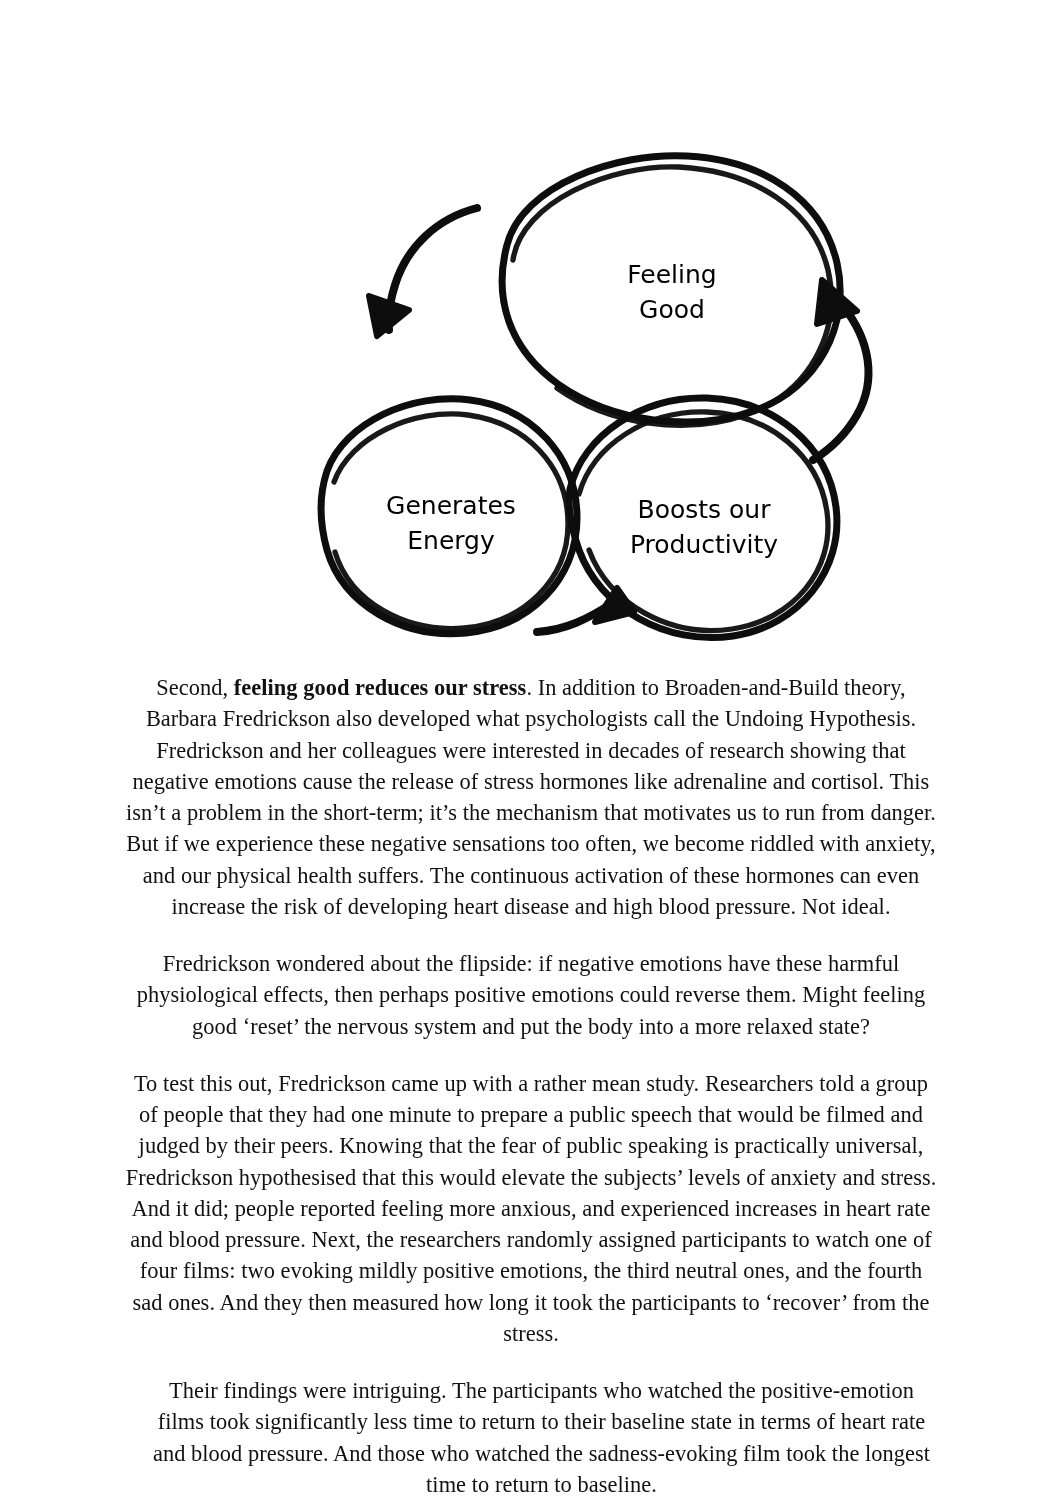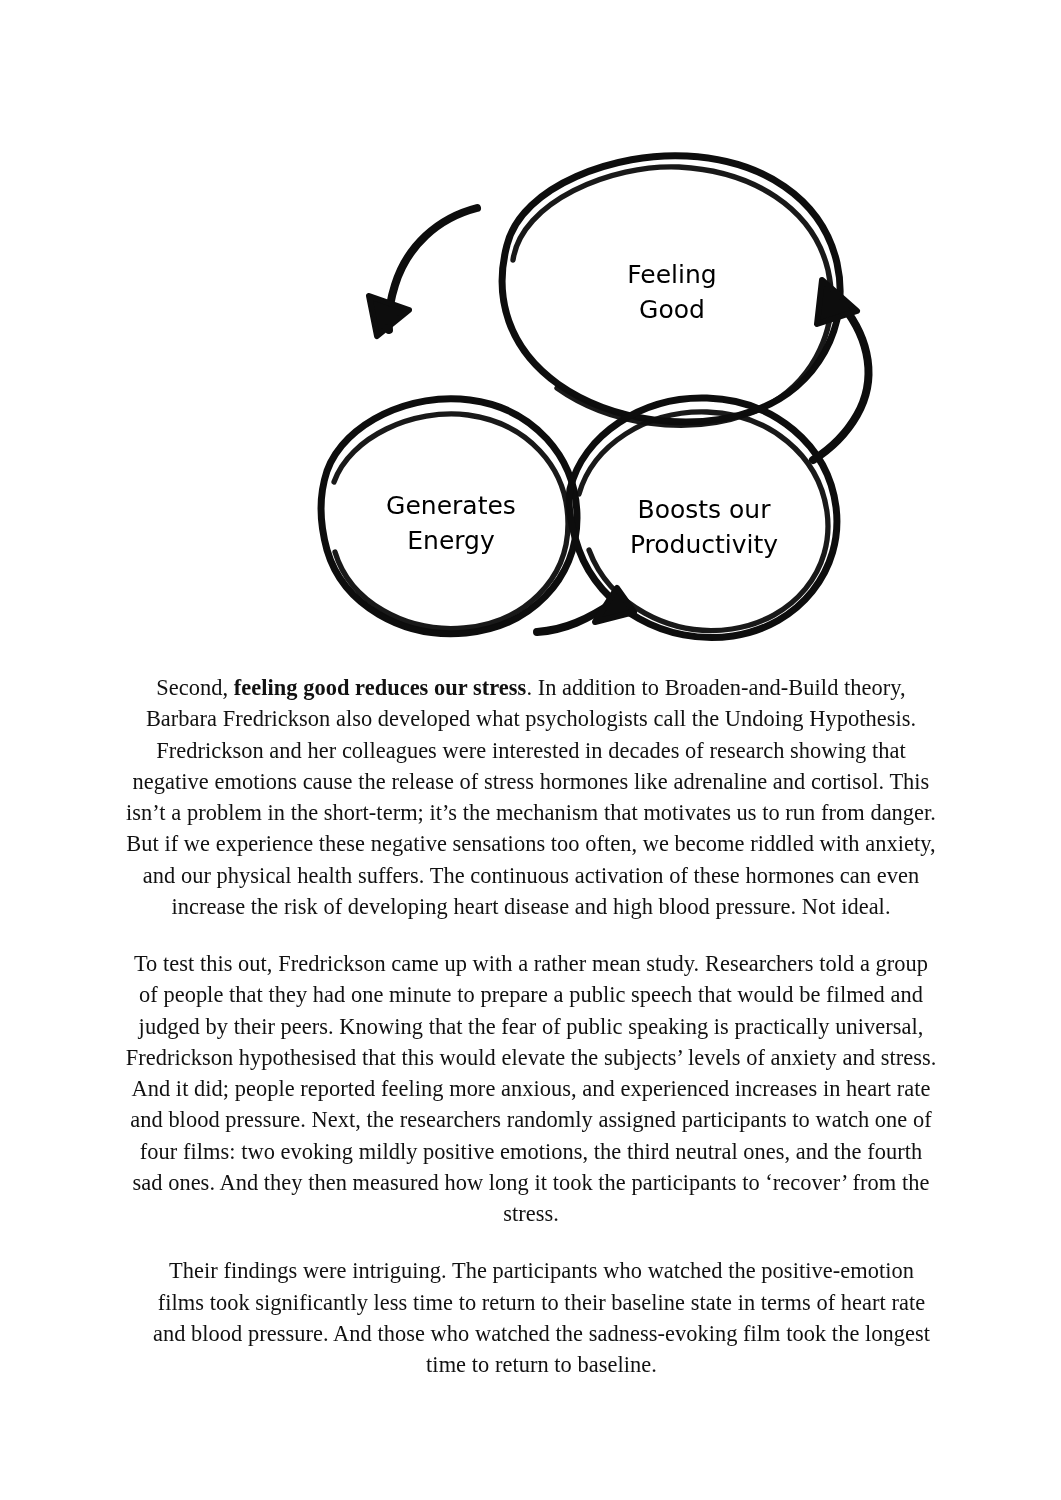--- a/index.html
+++ b/index.html
@@ -142,20 +142,21 @@
 
       <text class="node-label" x="234" y="414">Generates</text>
       <text class="node-label" x="234" y="449">Energy</text>
     </svg>
   </div>
 
   <div class="body-text">
 
     <p class="para"><span>Second, </span><b>feeling good reduces our stress</b><span>. In addition to Broaden-and-Build theory, Barbara Fredrickson also developed what psychologists call the Undoing Hypothesis. Fredrickson and her colleagues were interested in decades of research showing that negative emotions cause the release of stress hormones like adrenaline and cortisol. This isn’t a problem in the short-term; it’s the mechanism that motivates us to run from danger. But if we experience these negative sensations too often, we become riddled with anxiety, and our physical health suffers. The continuous activation of these hormones can even increase the risk of developing heart disease and high blood pressure. Not ideal.</span></p>
 
+    <p class="para">Fredrickson wondered about the flipside: if negative emotions have these harmful physiological effects, then perhaps positive emotions could reverse them. Might feeling good ‘reset’ the nervous system and put the body into a more relaxed state?</p>
 
     <p class="para">To test this out, Fredrickson came up with a rather mean study. Researchers told a group of people that they had one minute to prepare a public speech that would be filmed and judged by their peers. Knowing that the fear of public speaking is practically universal, Fredrickson hypothesised that this would elevate the subjects’ levels of anxiety and stress. And it did; people reported feeling more anxious, and experienced increases in heart rate and blood pressure. Next, the researchers randomly assigned participants to watch one of four films: two evoking mildly positive emotions, the third neutral ones, and the fourth sad ones. And they then measured how long it took the participants to ‘recover’ from the stress.</p>
 
     <p class="para">Their findings were intriguing. The participants who watched the positive-emotion films took significantly less time to return to their baseline state in terms of heart rate and blood pressure. And those who watched the sadness-evoking film took the longest time to return to baseline.</p>
 
   </div>
 
 </div>
 
 </body></html>

